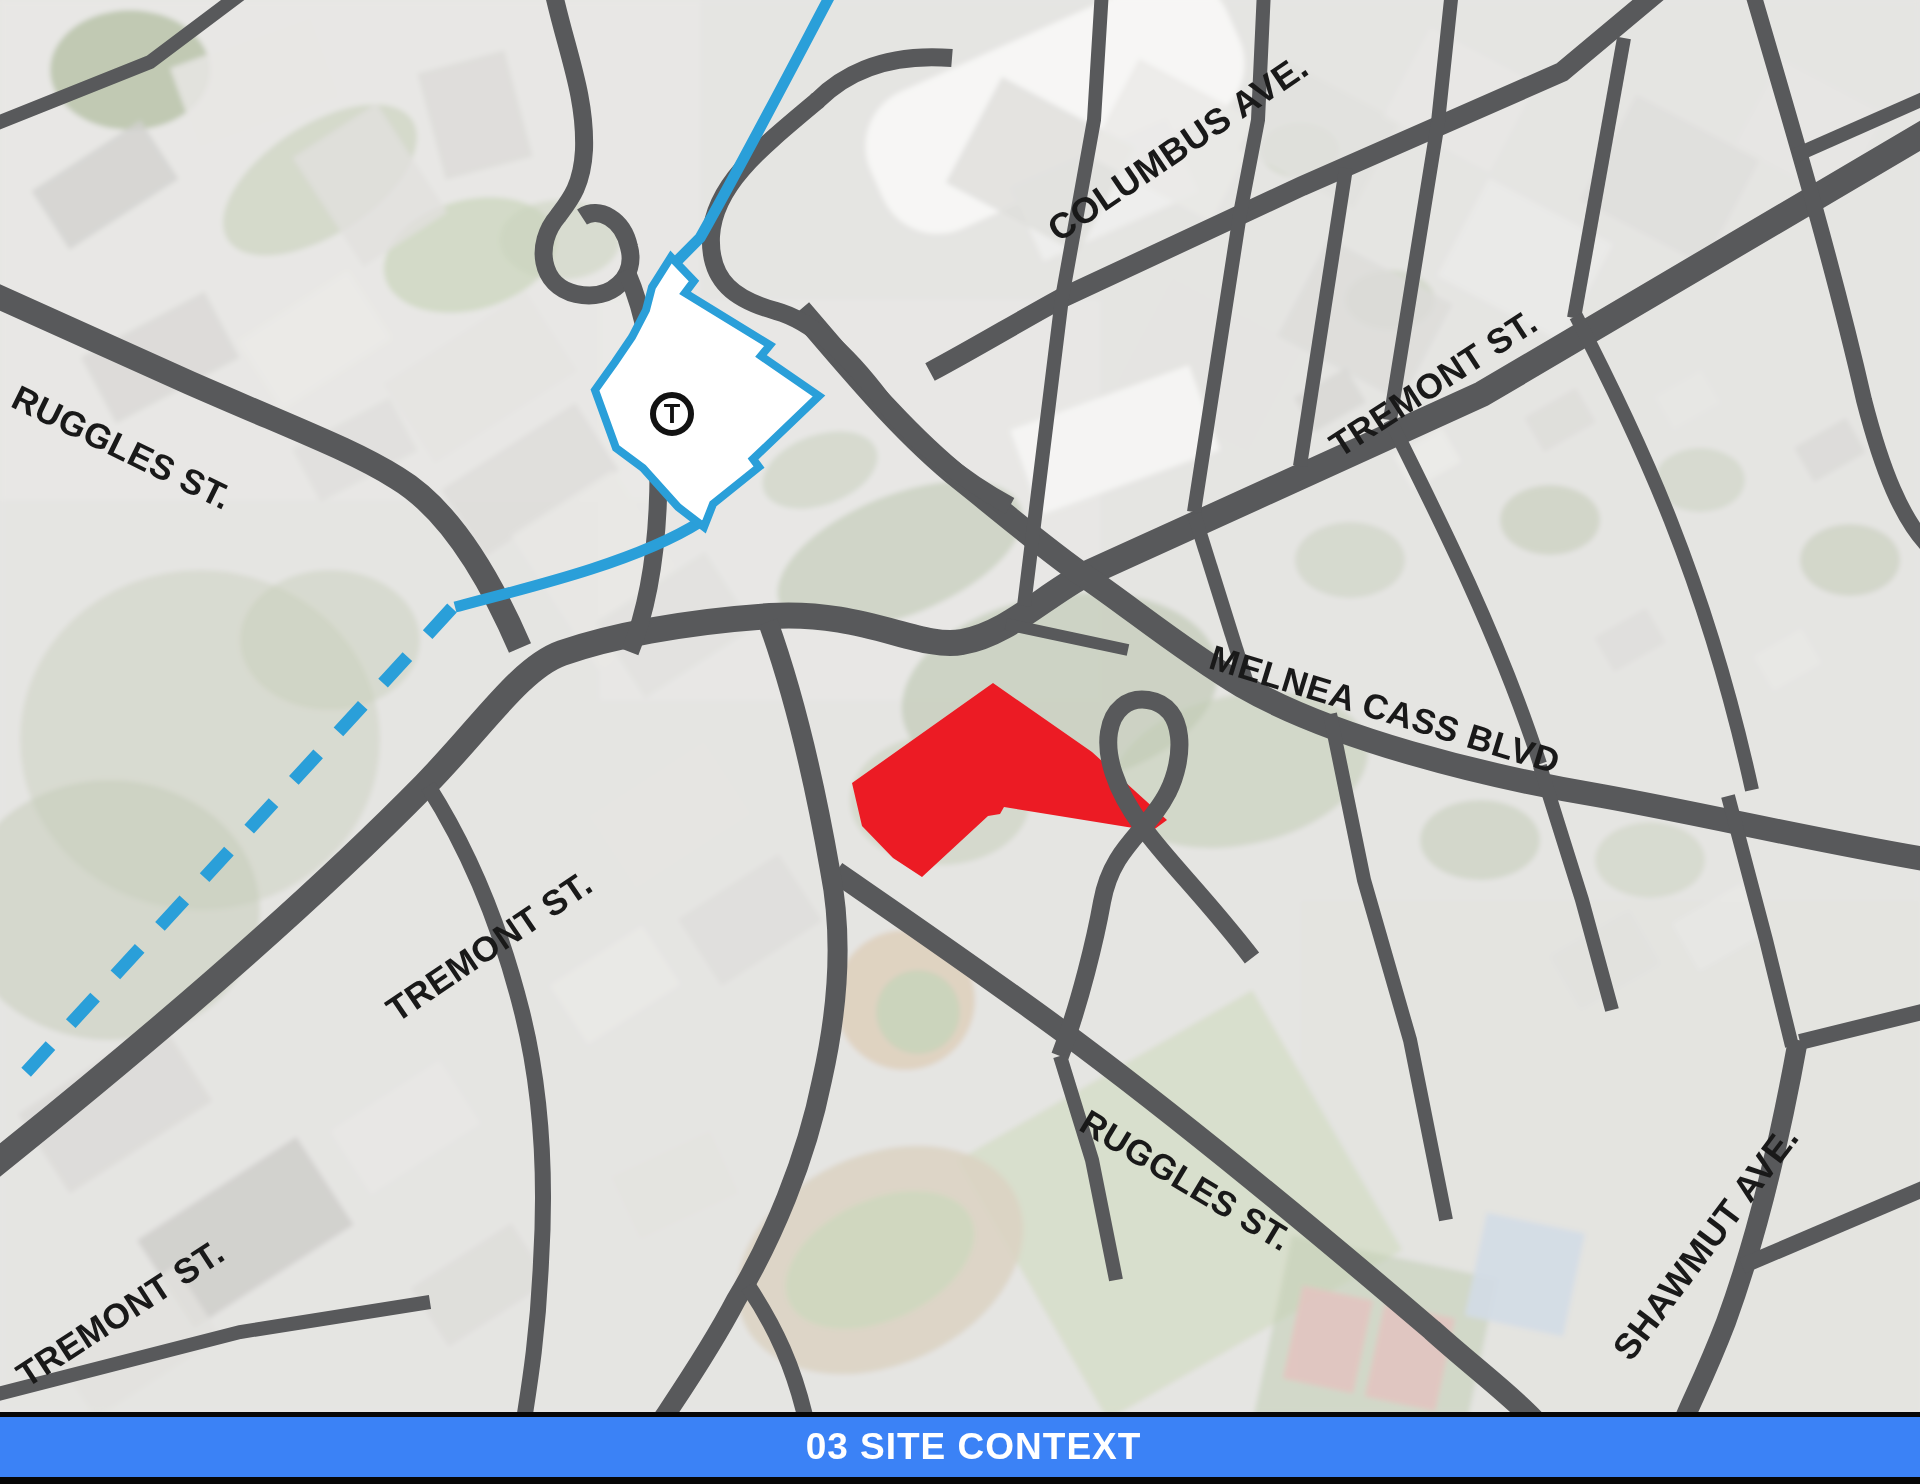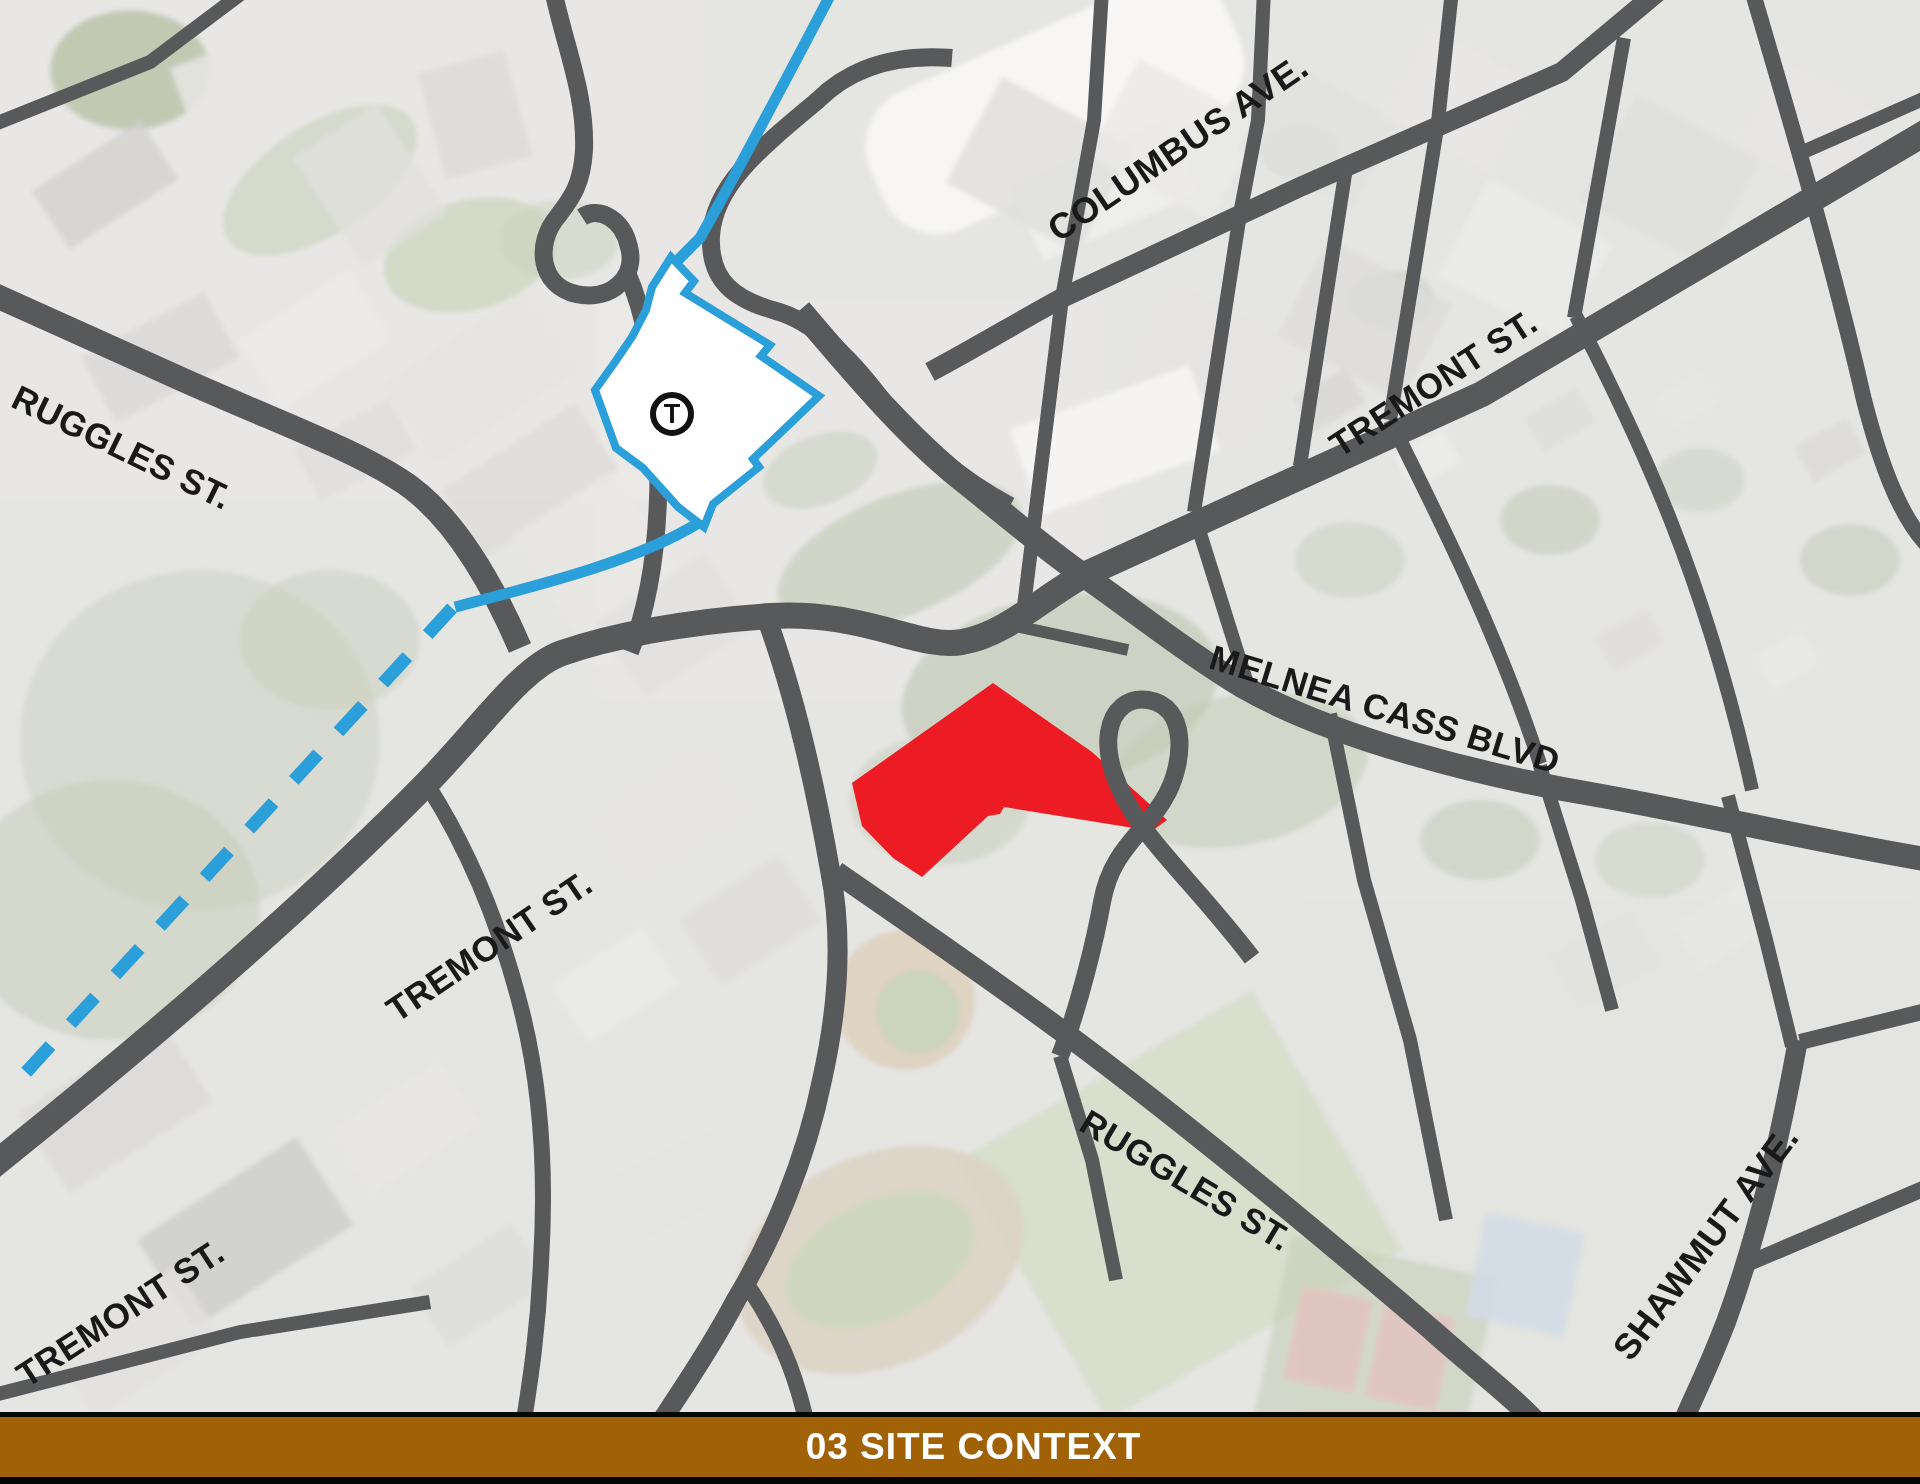--- a/index.html
+++ b/index.html
@@ -14,21 +14,21 @@
     font-family:"Liberation Sans",sans-serif;
   }
   .t-marker{
     position:absolute;left:650px;top:392px;width:44px;height:44px;
     box-sizing:border-box;background:#fff;border:6px solid #121212;border-radius:50%;
     display:flex;align-items:center;justify-content:center;
     font-weight:bold;font-size:27px;color:#121212;
   }
   .footer{
     position:absolute;left:0;top:1412px;width:1920px;height:72px;
-    box-sizing:border-box;background:#a16207;
+    box-sizing:border-box;background:#3b82f6;
     border-top:5px solid #060606;border-bottom:7px solid #060606;
     display:flex;align-items:center;justify-content:center;
     color:#ffffff;font-weight:bold;font-size:37px;letter-spacing:1px;padding-left:27px;
   }
 </style>
 </head>
 <body>
 
 <div class="stage">
 

